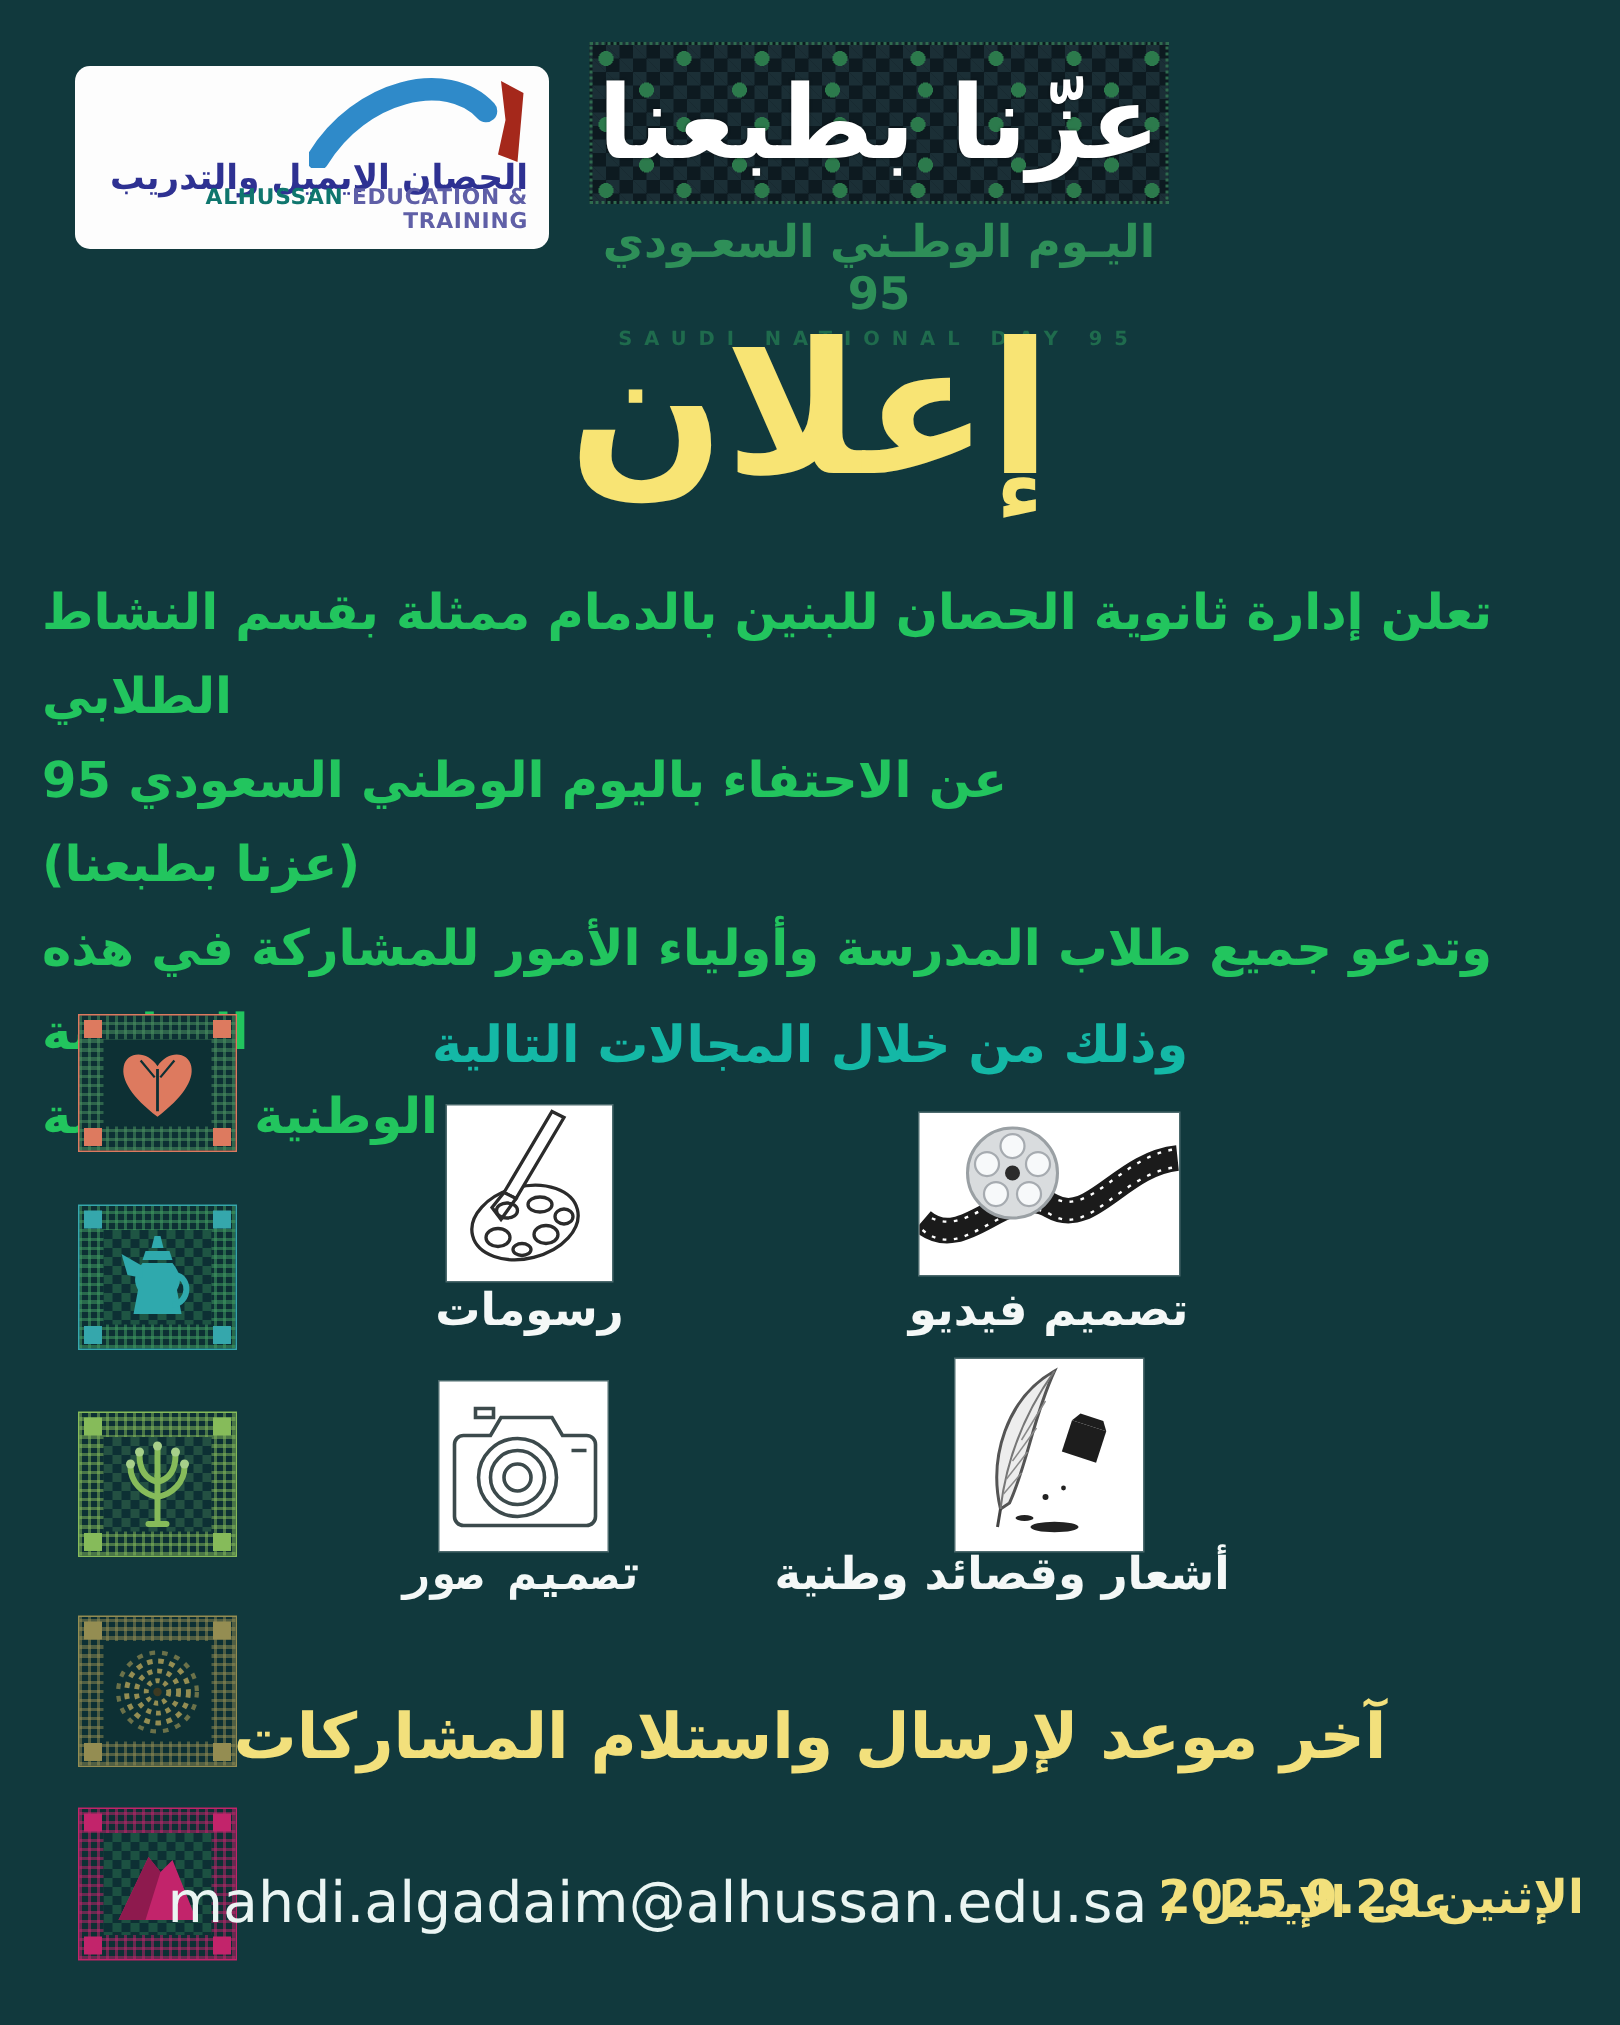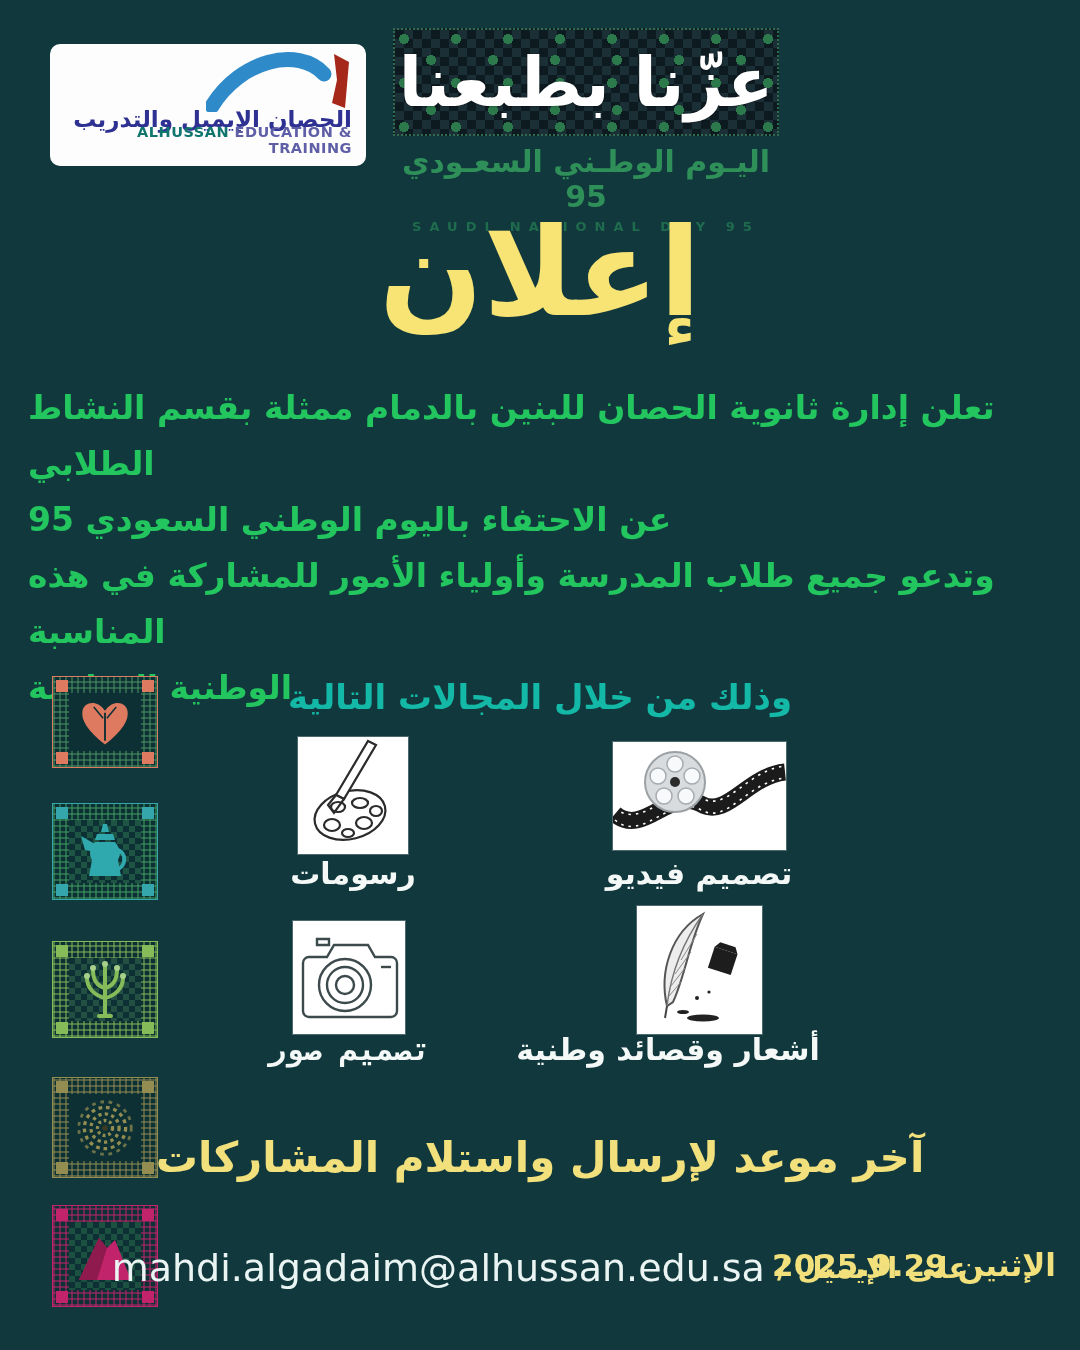--- a/index.html
+++ b/index.html
@@ -157,20 +157,21 @@
     </div>
     <div class="nd-title">اليـوم الوطـني السعـودي 95</div>
     <div class="nd-en">SAUDI NATIONAL DAY 95</div>
   </div>
 
   <div class="headline">إعلان</div>
 
   <div class="bodytext">
     <div class="line">تعلن إدارة  ثانوية الحصان للبنين بالدمام ممثلة بقسم النشاط الطلابي</div>
     <div class="line">عن الاحتفاء باليوم الوطني السعودي 95</div>
+    <div class="line">(عزنا بطبعنا)</div>
     <div class="line">وتدعو جميع طلاب المدرسة وأولياء الأمور للمشاركة في هذه المناسبة</div>
     <div class="line">الوطنية العظيمة</div>
   </div>
   <div class="intro-fields">وذلك من خلال المجالات التالية</div>
 
   <div class="cat-box" id="box-palette">
     <svg viewBox="0 0 110 117">
       <g fill="none" stroke="#2b2b2b" stroke-width="2.2">
         <ellipse cx="52" cy="78" rx="36" ry="24" transform="rotate(-14 52 78)" fill="#ffffff"></ellipse>
         <path d="M70 4 L78 8 L46 62 L38 58 Z" fill="#ffffff"></path>

